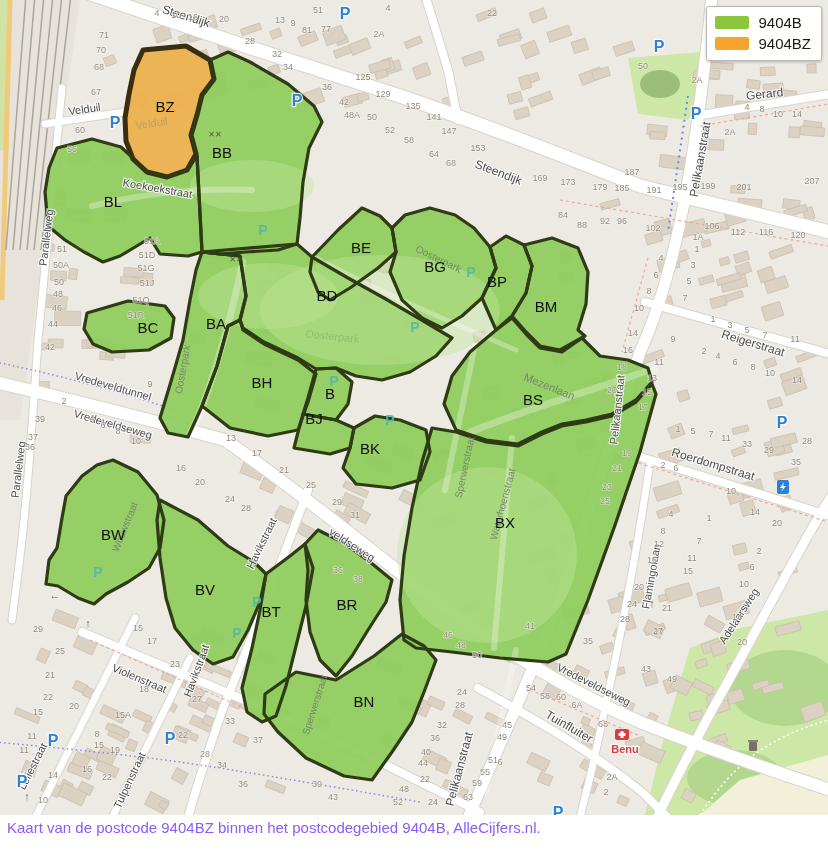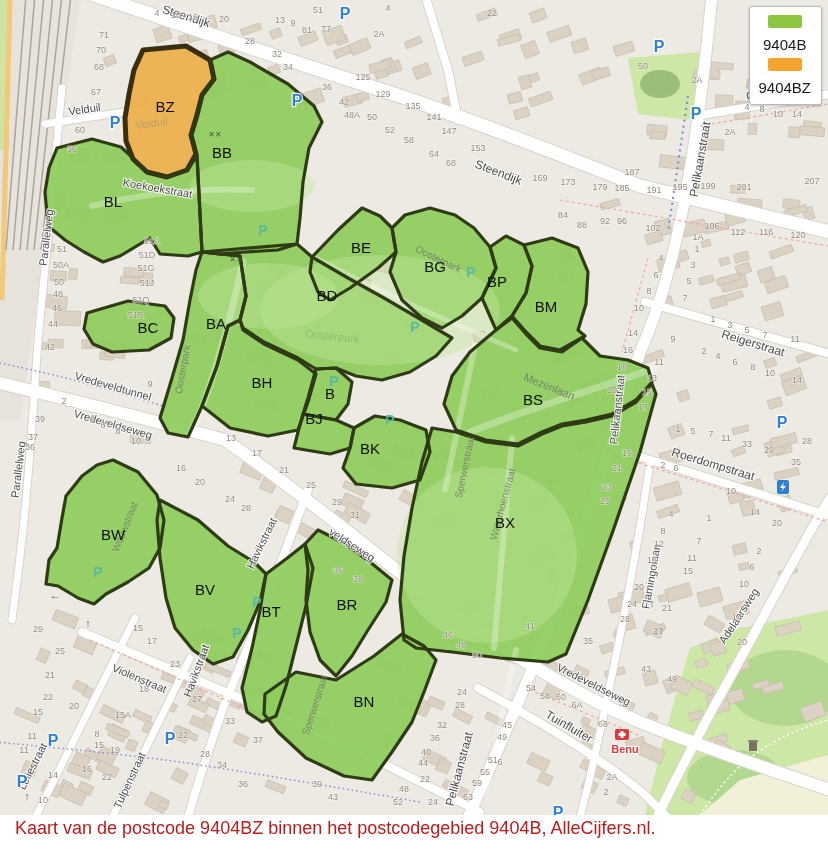--- a/index.html
+++ b/index.html
@@ -2,26 +2,26 @@
 <html><head>
 <meta charset="utf-8">
 <style>
   html,body{margin:0;padding:0;background:#fff;}
   .stage{position:relative;width:828px;height:861px;overflow:hidden;
          font-family:"Liberation Sans",sans-serif;background:#ECEAE3;}
   svg{display:block;}
   .legend{position:absolute;top:6px;right:6px;background:rgba(255,255,255,.96);
           border:1px solid #b9b9b9;border-radius:3px;box-shadow:0 1px 3px rgba(0,0,0,.25);
           padding:5px 10px 6px 8px;z-index:5;}
-  .legend-row{display:flex;align-items:center;gap:9px;padding:3px 0;flex-direction:column;}
+  .legend-row{display:flex;align-items:center;gap:9px;padding:3px 0;}
   .legend-swatch{width:34px;height:13px;border-radius:2px;flex:0 0 auto;}
   .legend-label{font-size:15px;color:#1a1a1a;line-height:15px;}
   .caption{position:absolute;left:0;bottom:0;width:828px;height:46px;background:#ffffff;
            box-sizing:border-box;padding:3px 8px 0 7px;z-index:6;}
-  .caption div{font-size:18px;line-height:20px;color:#b91c1c;white-space:nowrap;margin-left:8px;}
+  .caption div{font-size:15px;line-height:20px;color:#8b5cf6;white-space:nowrap;}
 </style>
 </head>
 <body>
 
 <div class="stage">
   <svg id="map" width="828" height="815" viewBox="0 0 828 815">
       <rect x="0" y="0" width="828" height="815" fill="#ECEAE3"></rect>
       <g>
         <path d="M16,0 L80,0 L44,250 L20,420 L0,420 L0,0 Z" fill="#E7E3DB"></path>
         <rect x="0" y="0" width="9" height="150" fill="#CFE3A4"></rect>

